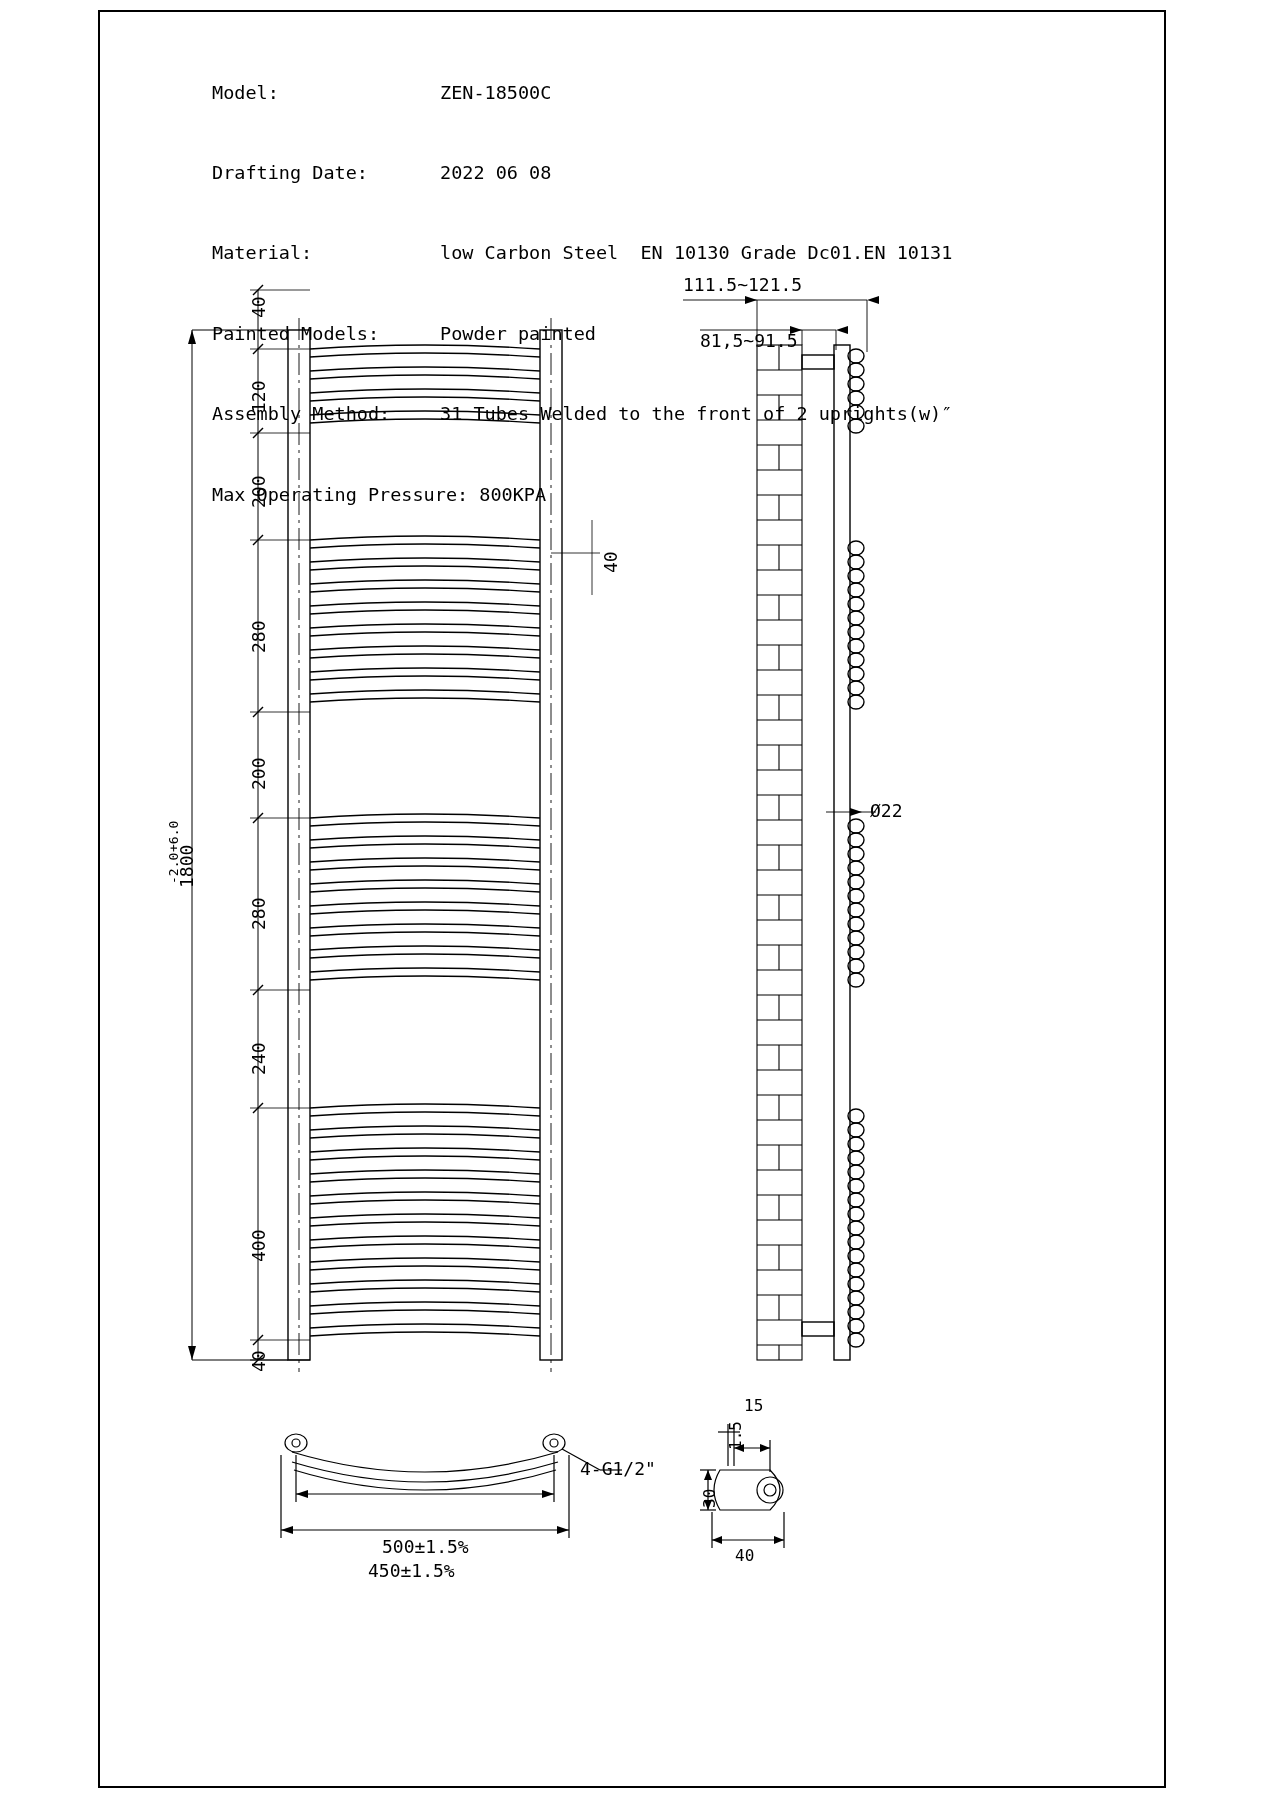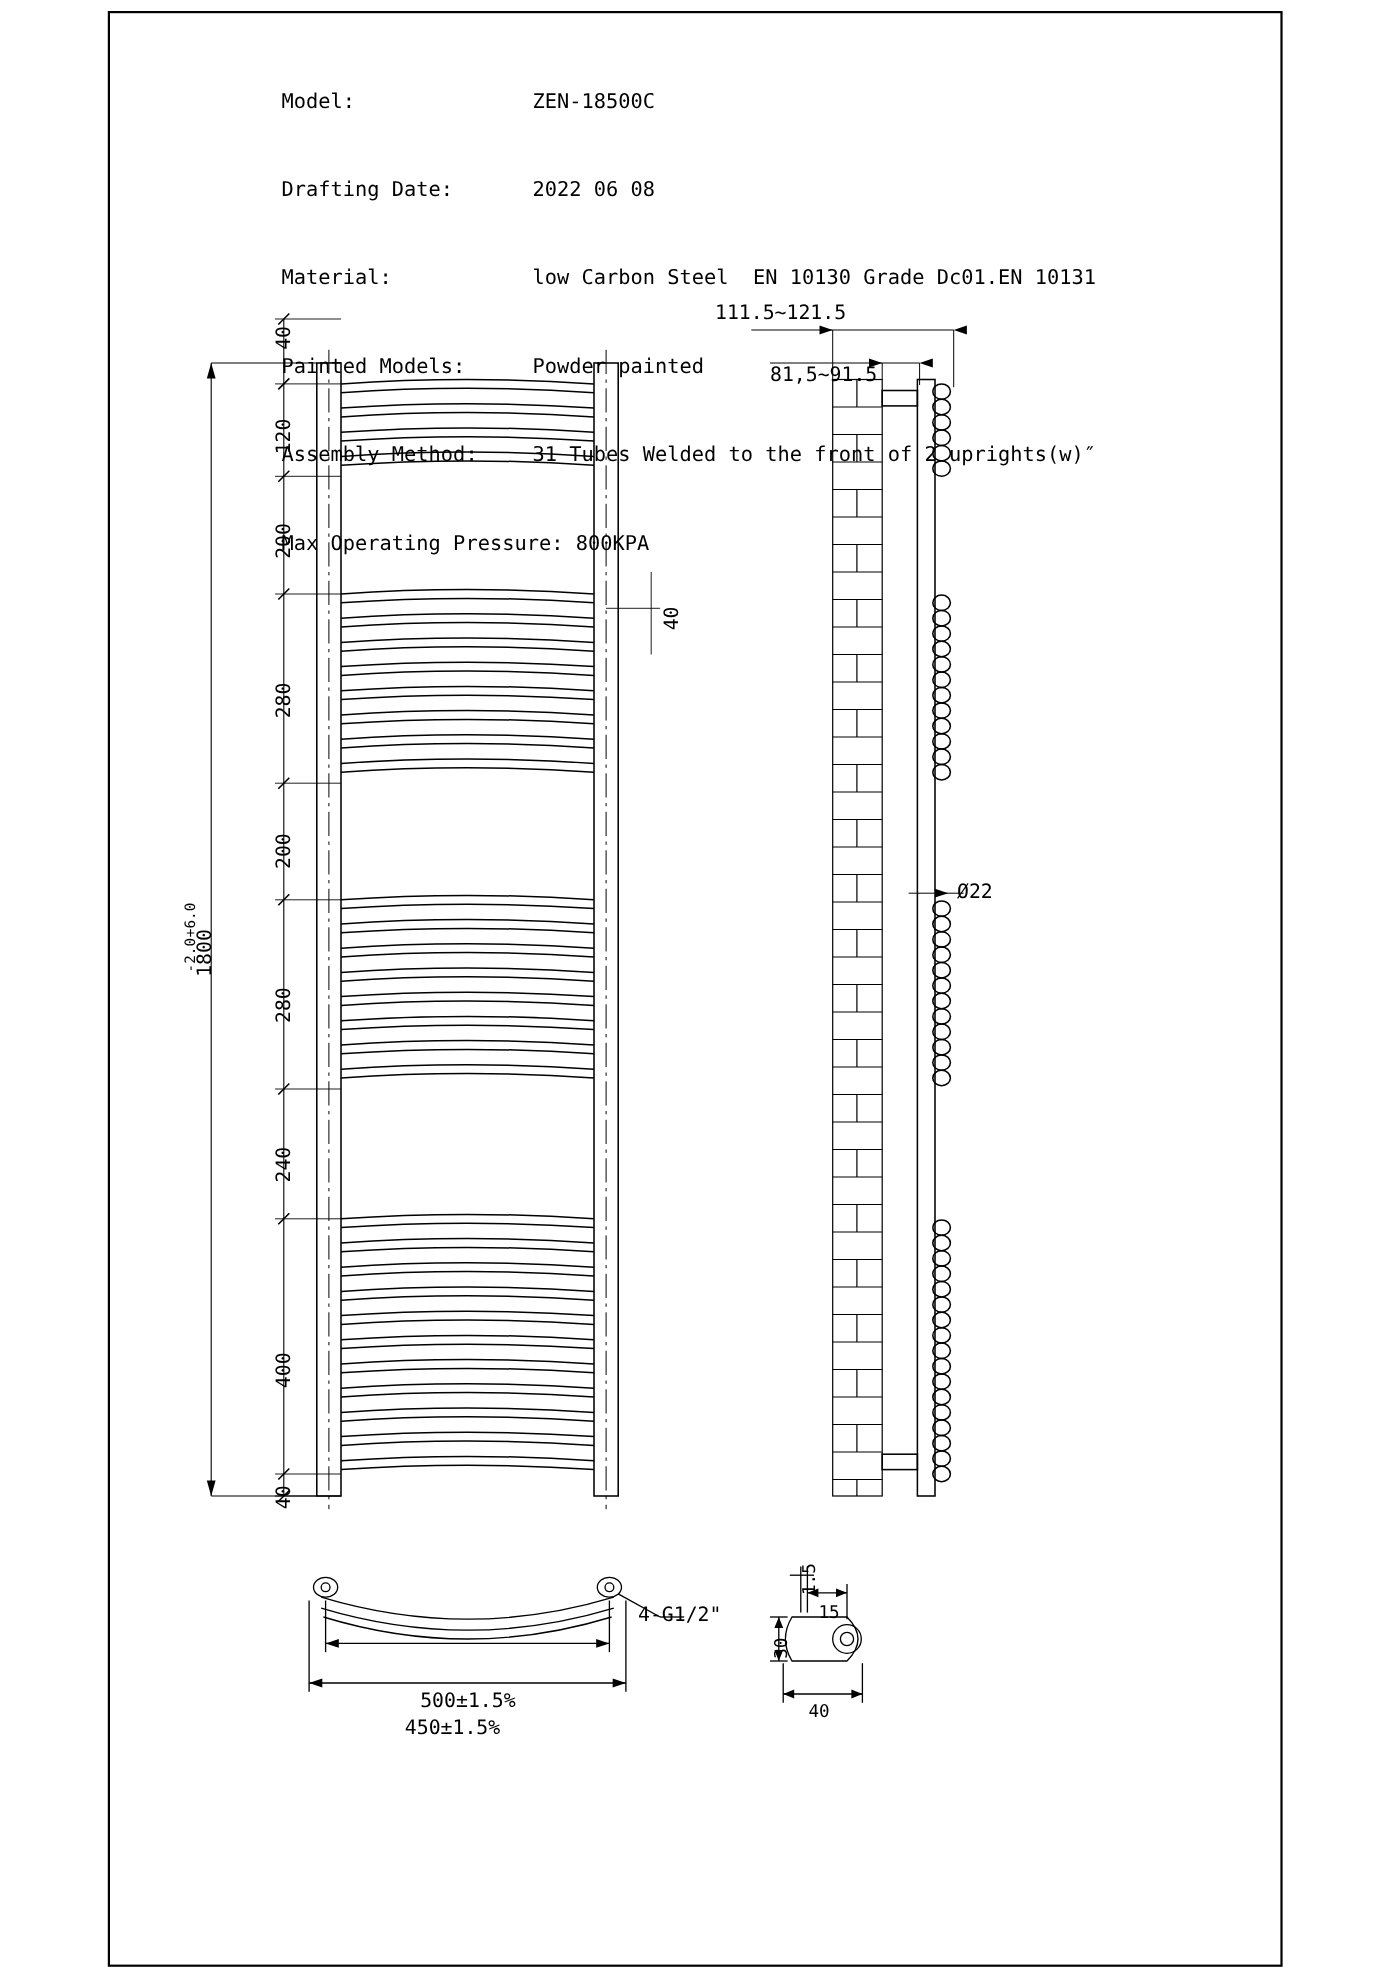--- a/index.html
+++ b/index.html
@@ -1,18 +1,18 @@
 <!DOCTYPE html>
 <html><head>
 <meta charset="utf-8">
 <style>
   html,body{margin:0;padding:0;background:#ffffff;}
   body{width:1273px;height:1800px;font-family:"DejaVu Sans Mono",monospace;color:#000;position:relative;overflow:hidden;}
   .frame{position:absolute;left:98px;top:10px;width:1068px;height:1778px;border:2px solid #000;box-sizing:border-box;}
-  .spec{position:absolute;left:212px;top:26px;font-size:18.5px;line-height:26.8px;white-space:pre;margin-left:44px;}
+  .spec{position:absolute;left:212px;top:26px;font-size:18.5px;line-height:26.8px;white-space:pre;}
   .spec .row{display:block;}
   .spec .lbl{display:inline-block;width:228px;}
   .drawing{position:absolute;left:0;top:0;width:1273px;height:1800px;pointer-events:none;}
   .txt{position:absolute;font-family:"DejaVu Sans Mono",monospace;font-size:18px;color:#000;white-space:nowrap;}
   .vtxt{position:absolute;font-family:"DejaVu Sans Mono",monospace;font-size:18px;color:#000;white-space:nowrap;transform-origin:0 0;transform:rotate(-90deg);}
   .small{font-size:16px;}
 </style>
 </head>
 <body>
 
@@ -354,24 +354,24 @@
 <div class="vtxt" style="left:248px;top:1075px;">240</div>
 <div class="vtxt" style="left:248px;top:1262px;">400</div>
 <div class="vtxt" style="left:248px;top:1372px;">40</div>
 
 <div class="vtxt" style="left:600px;top:573px;">40</div>
 
 <div class="vtxt" style="left:176px;top:888px;">1800</div>
 <div class="vtxt" style="left:166px;top:852px;font-size:13px;">+6.0</div>
 <div class="vtxt" style="left:166px;top:884px;font-size:13px;">-2.0</div>
 
-<div class="txt" style="left:650px;top:274px;">111.5~121.5</div>
+<div class="txt" style="left:683px;top:274px;">111.5~121.5</div>
 <div class="txt" style="left:700px;top:306px;margin-top:24px;">81,5~91.5</div>
 <div class="txt" style="left:870px;top:800px;text-align:right;">Ø22</div>
 
 <div class="txt" style="left:368px;top:1560px;">450±1.5%</div>
 <div class="txt" style="left:368px;top:1536px;margin-left:14px;">500±1.5%</div>
 <div class="txt" style="left:580px;top:1458px;">4-G1/2"</div>
 
 <div class="vtxt small" style="left:726px;top:1450px;">1.5</div>
-<div class="txt small" style="left:744px;top:1456px;">15</div>
+<div class="txt small" style="left:744px;top:1396px;">15</div>
 <div class="vtxt small" style="left:700px;top:1508px;">30</div>
 <div class="txt small" style="left:735px;top:1546px;">40</div>
 
 </body></html>

